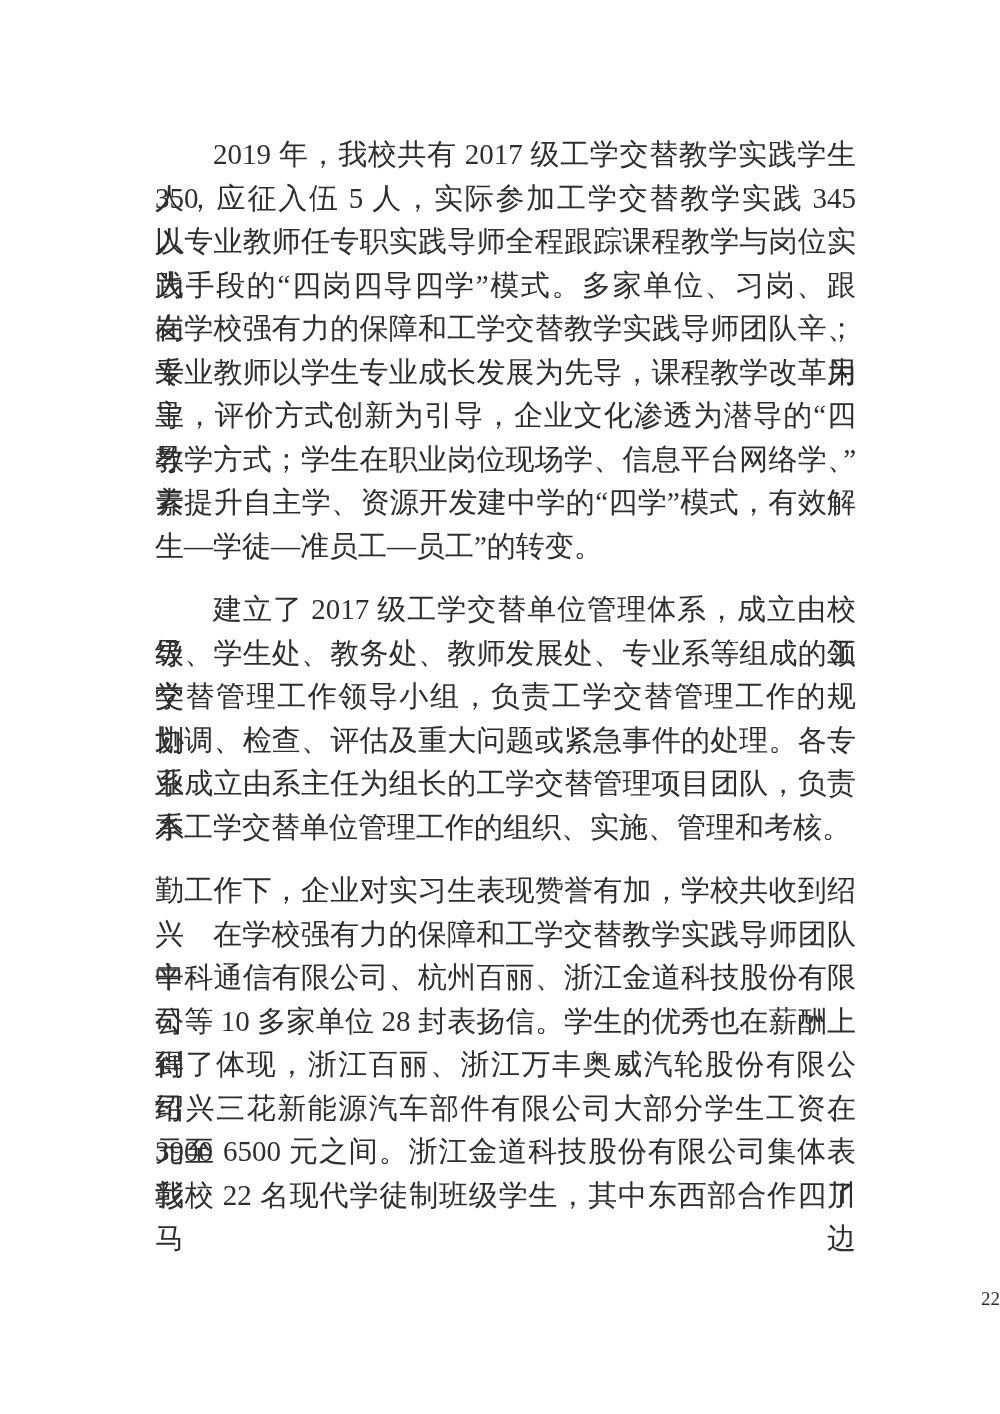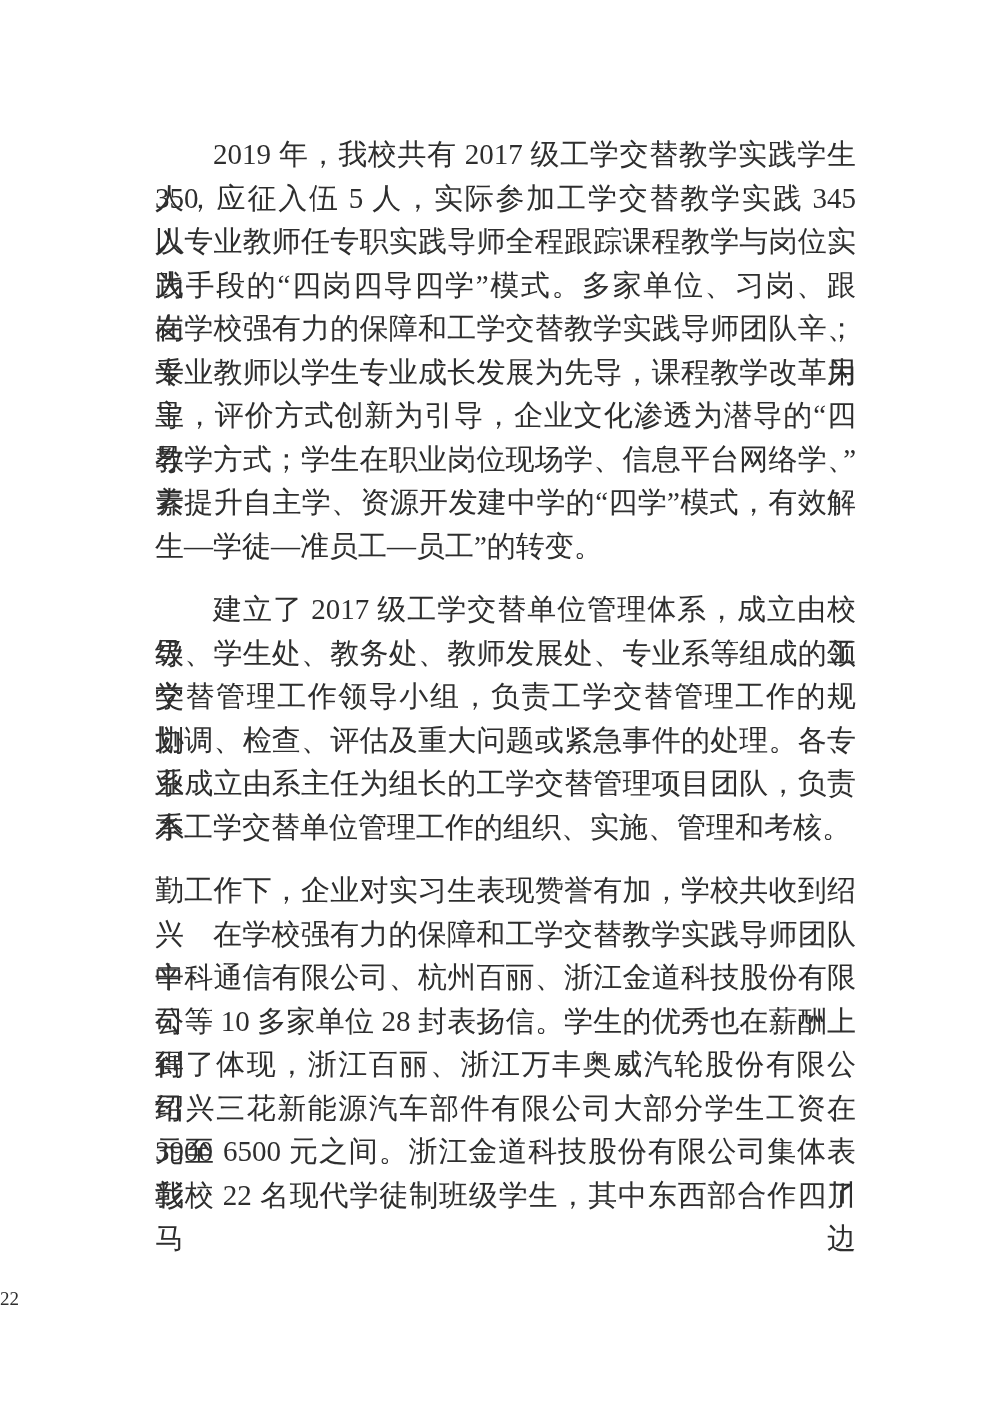--- a/index.html
+++ b/index.html
@@ -37,21 +37,21 @@
     text-indent: 58px;
   }
   .line.end {
     text-align-last: left;
   }
   .page-number {
     position: absolute;
     top: 1287px;
     left: 0;
     width: 1000px;
-    text-align: left;
+    text-align: right;
     font-size: 19px;
     line-height: 24px;
   }
 </style>
 </head>
 <body>
 
 <div class="page">
   <div class="body-text" id="doc-body">
       <div class="para">

